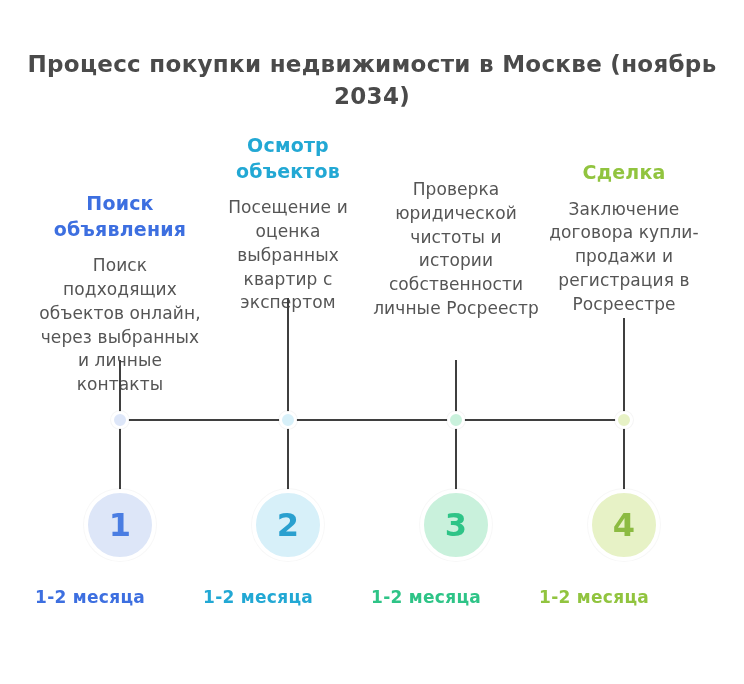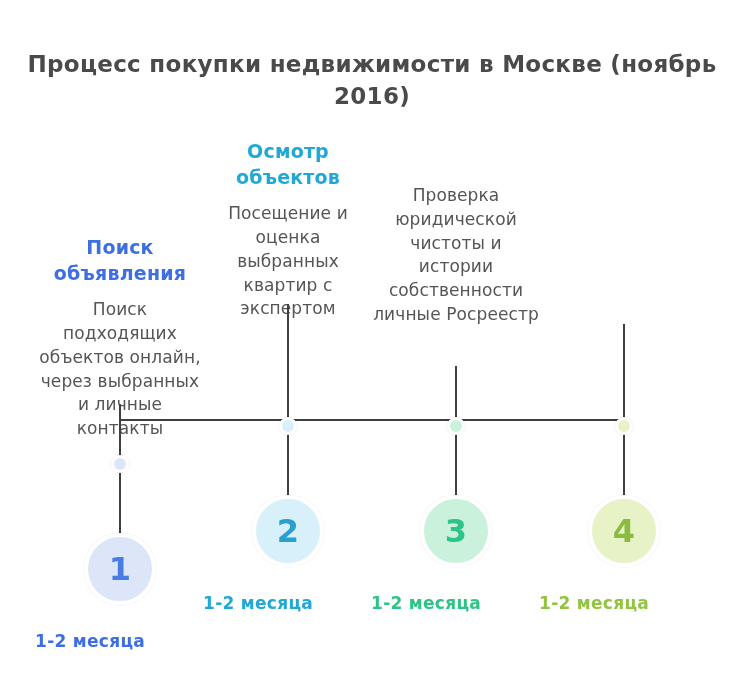--- a/index.html
+++ b/index.html
@@ -31,25 +31,25 @@
   .hline {
     position: absolute;
     top: 419px;
     left: 120px;
     width: 504px;
     height: 2px;
     background: var(--line-color, #3f3f3f);
   }
   .stage {
     position: absolute;
-    top: 6px;
+    top: 0;
     width: 170px;
     height: 571px;
   }
-  .stage-1 { left: 35px; margin-top: 38px; }
+  .stage-1 { left: 35px; }
   .stage-2 { left: 203px; }
   .stage-3 { left: 371px; }
   .stage-4 { left: 539px; }
 
   .stage-text {
     position: absolute;
     left: 0;
     width: 170px;
     text-align: center;
   }
@@ -126,21 +126,21 @@
     font-size: 17px;
     font-weight: bold;
     letter-spacing: 0.3px;
     color: var(--accent);
   }
 </style>
 </head>
 <body>
 
 <div class="canvas" style="--title-color: #4a4a4a; --line-color: #3f3f3f; --desc-color: #555555;">
-  <h1 class="title">Процесс покупки недвижимости в Москве (ноябрь 2016)</h1>
+  <h1 class="title">Процесс покупки недвижимости в Москве (ноябрь 2034)</h1>
 
   <div class="hline"></div>
 
   <div class="stage stage-1" style="--accent: #3d6fe0; --fill: #dde6f8; --num: #4a7de2;">
     <div class="stage-text">
       <div class="stage-heading">Поиск объявления</div>
       <div class="stage-desc">Поиск подходящих объектов онлайн, через выбранных и личные контакты</div>
     </div>
     <div class="stem"></div>
     <div class="dot"></div>
@@ -169,20 +169,24 @@
     </div>
     <div class="stem"></div>
     <div class="dot"></div>
     <div class="circle">
       <span>3</span>
     </div>
     <div class="duration">1-2 месяца</div>
   </div>
 
   <div class="stage stage-4" style="--accent: #91c43f; --fill: #e7f2c6; --num: #8cbb42;">
+    <div class="stage-text">
+      <div class="stage-heading">Сделка</div>
+      <div class="stage-desc">Заключение договора купли-продажи и регистрация в Росреестре</div>
+    </div>
     <div class="stem"></div>
     <div class="dot"></div>
     <div class="circle">
       <span>4</span>
     </div>
     <div class="duration">1-2 месяца</div>
   </div>
 </div>
 
 </body></html>

